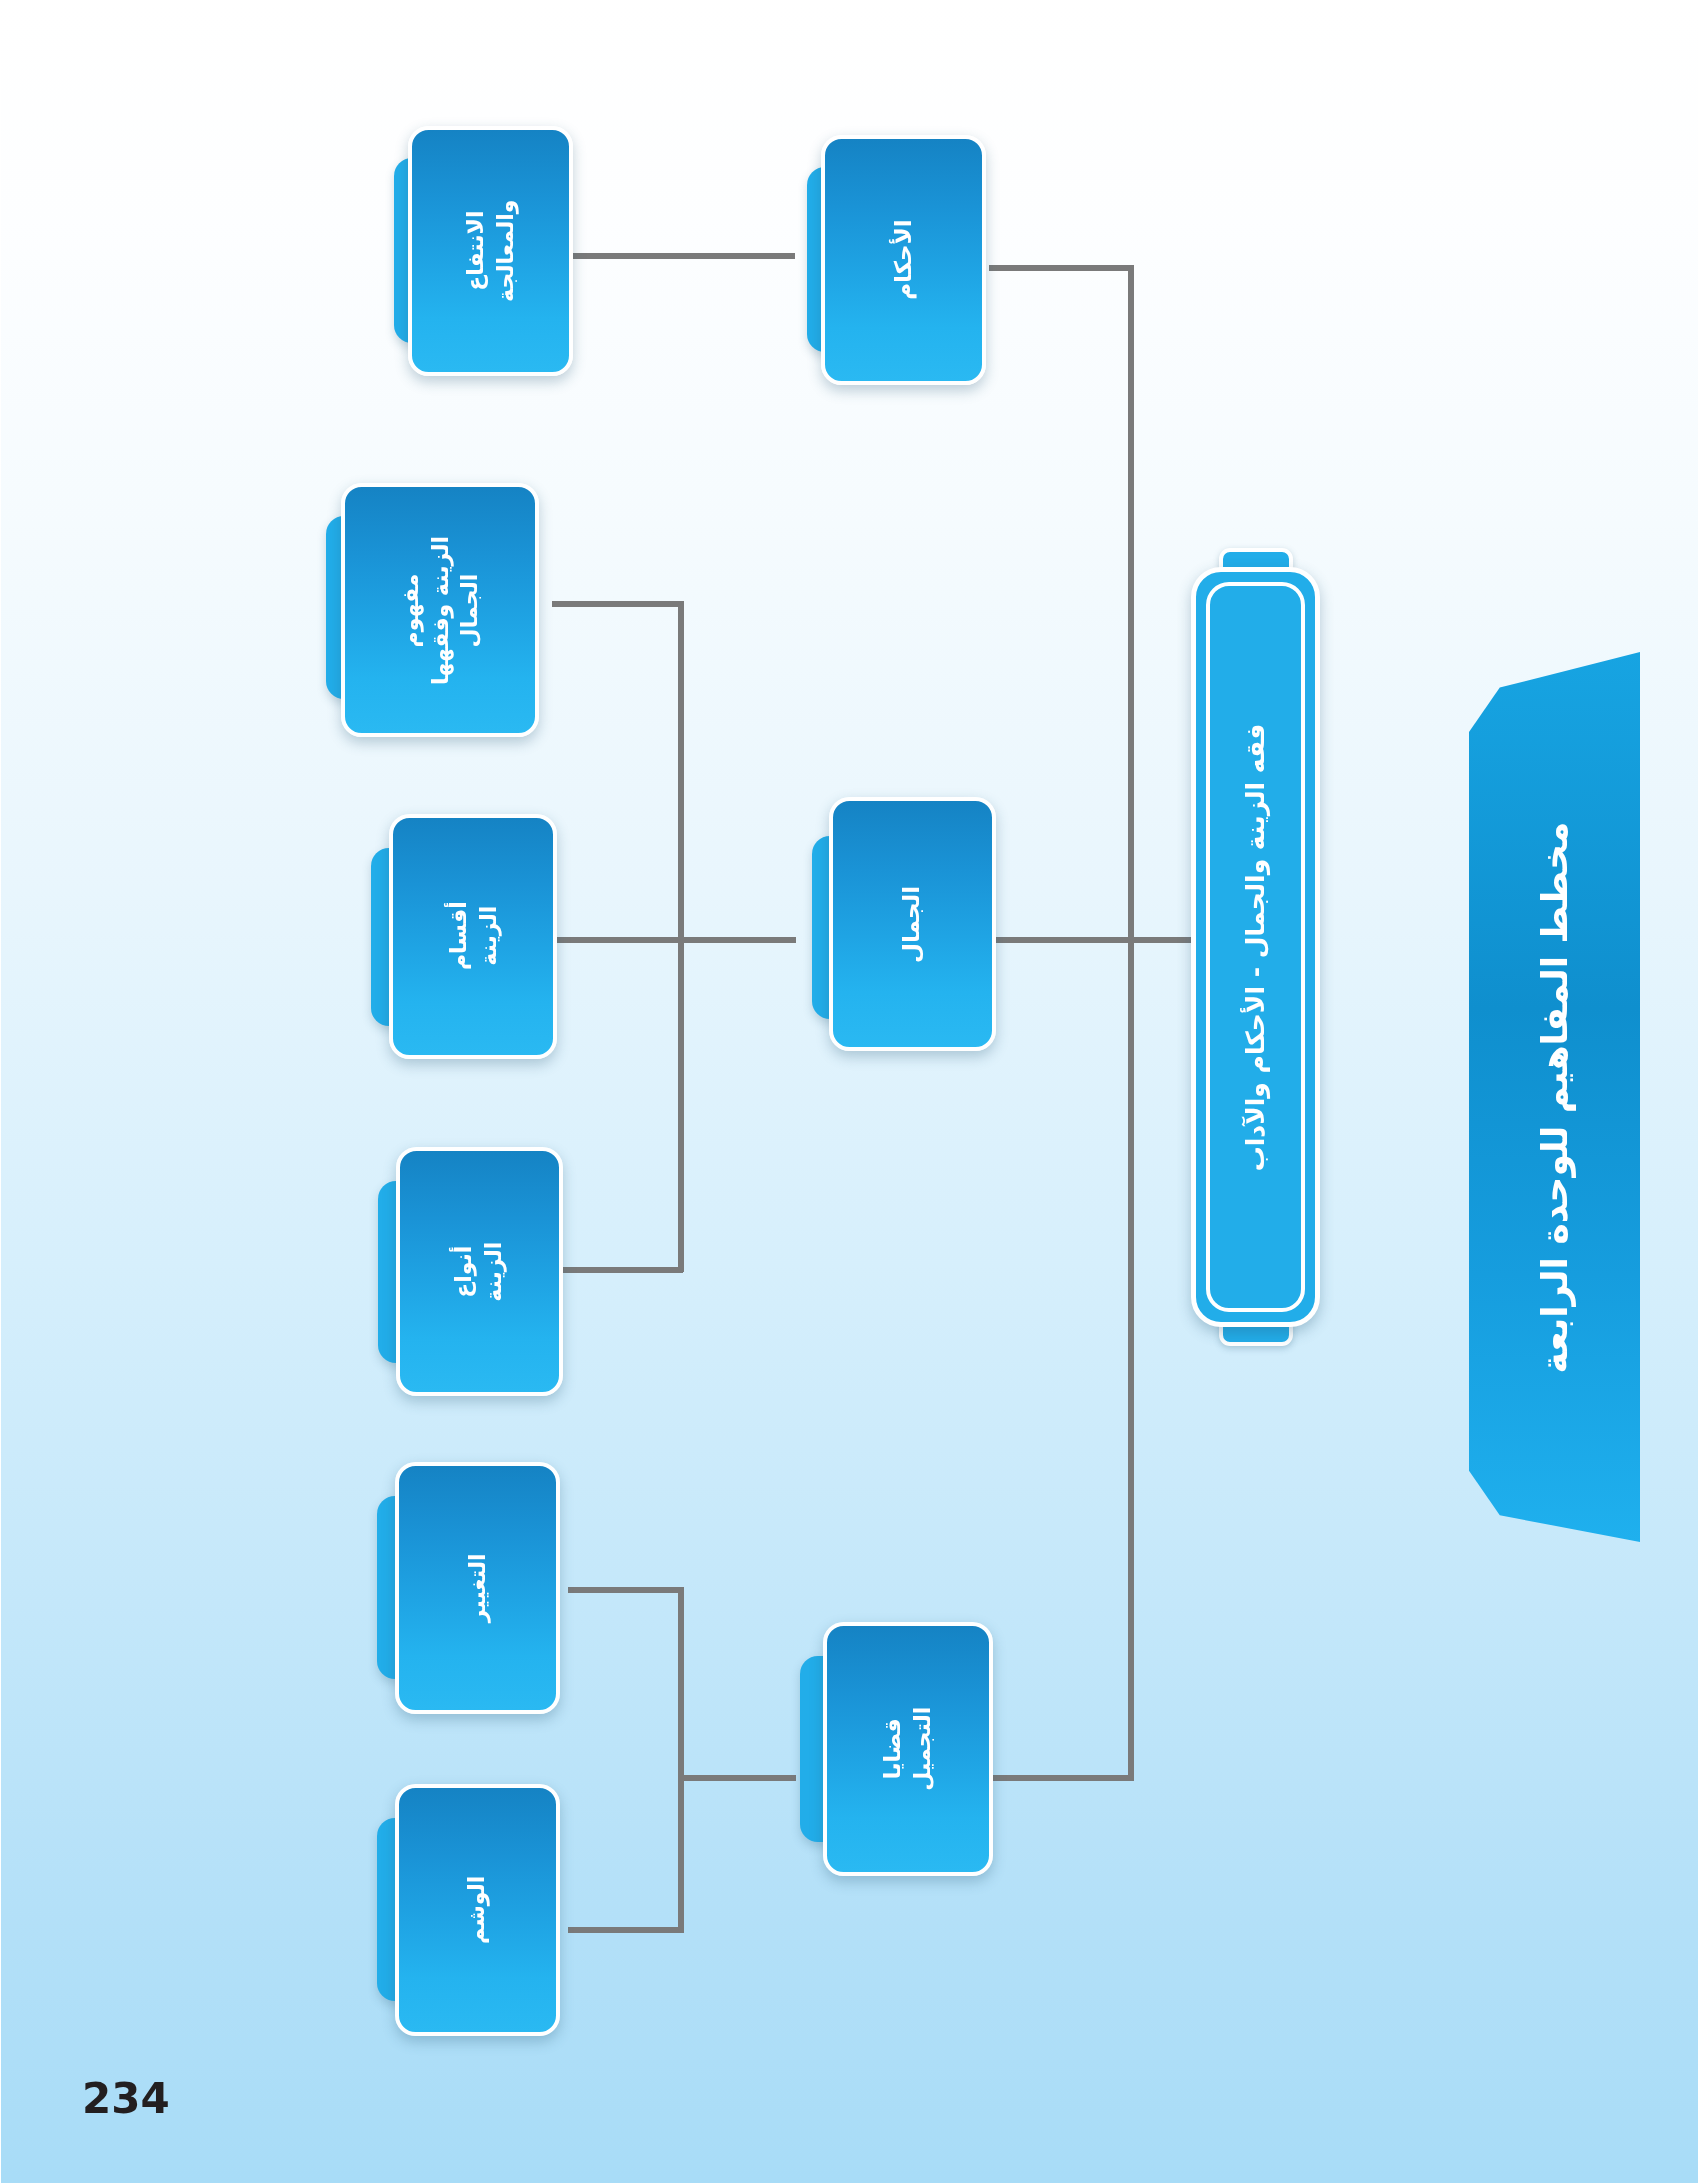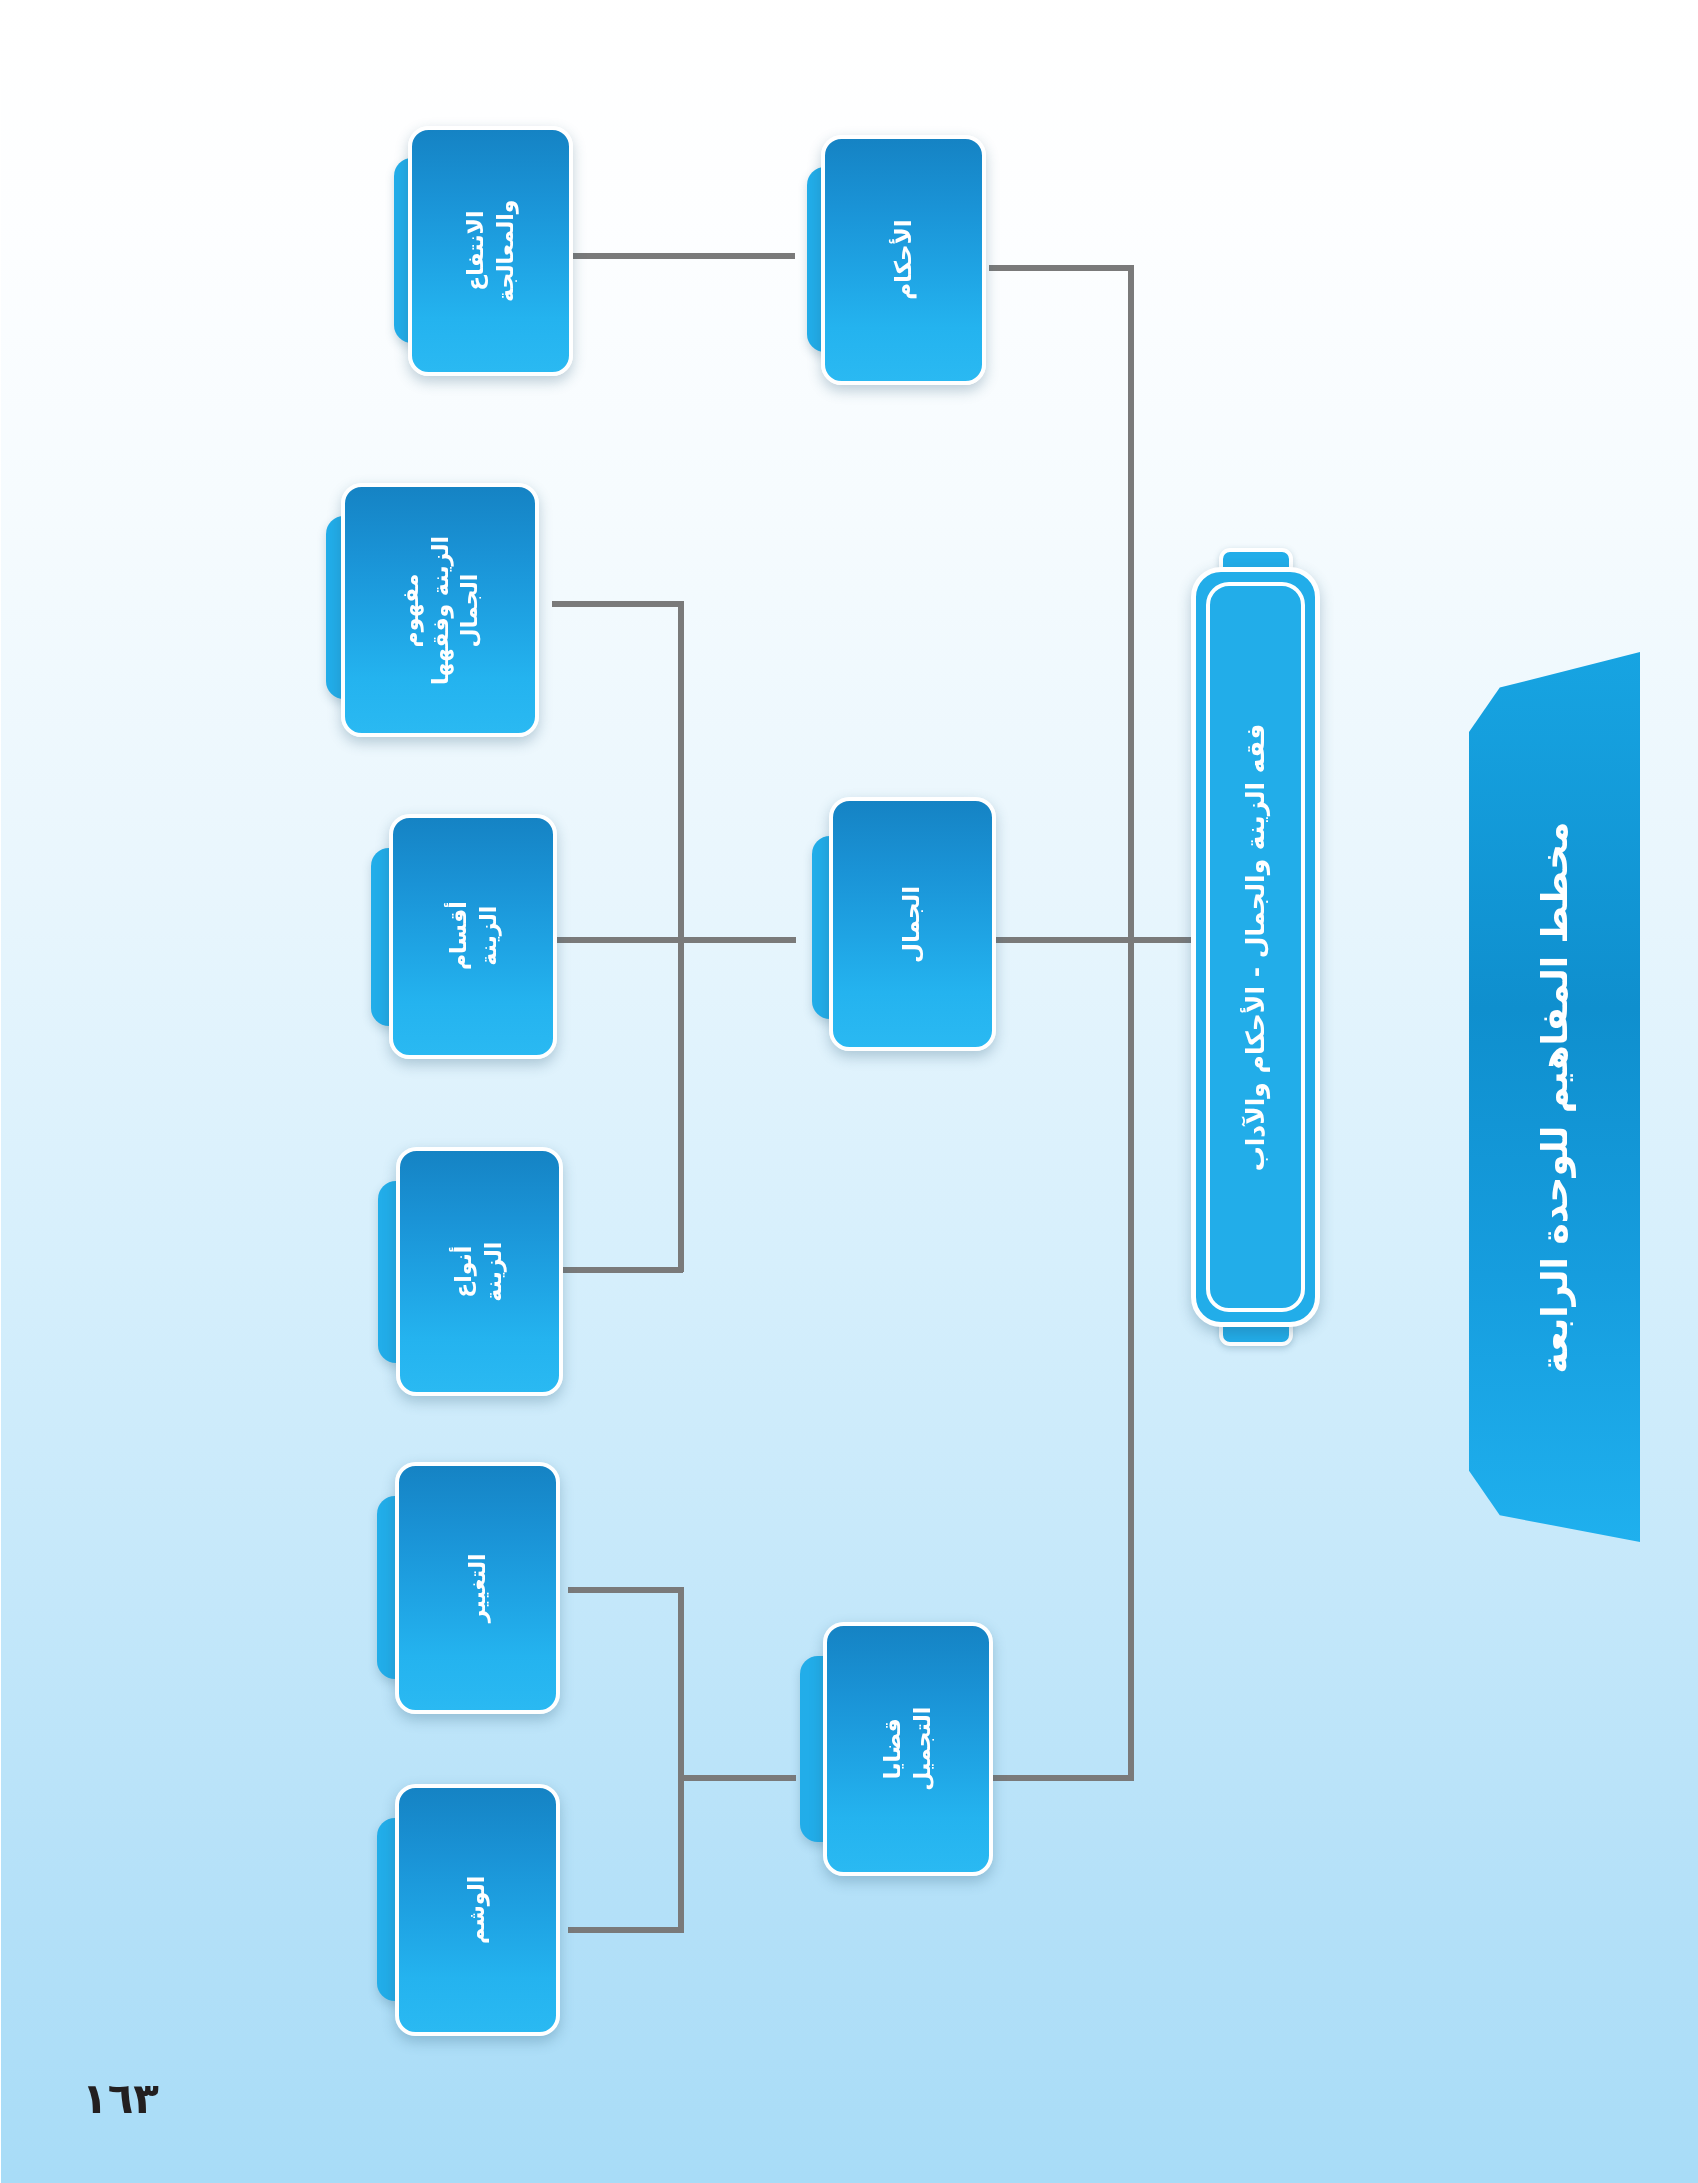--- a/index.html
+++ b/index.html
@@ -186,14 +186,14 @@
     </div>
   </div>
 </div>
 
 <div class="banner" style="left:1469px;top:652px;width:171px;height:890px;
             clip-path:polygon(0% 9%, 18% 4%, 100% 0%, 100% 100%, 18% 97%, 0% 92%);
             border-radius:0 0 0 0;">
   <div class="btitle" style="font-size:36px;">مخطط المفاهيم للوحدة الرابعة</div>
 </div>
 
-<div class="pageno" style="left:82px;top:2074px;font-size:42px;">١٦٣</div>
+<div class="pageno" style="left:82px;top:2074px;font-size:42px;">234</div>
 
 
 </body></html>

